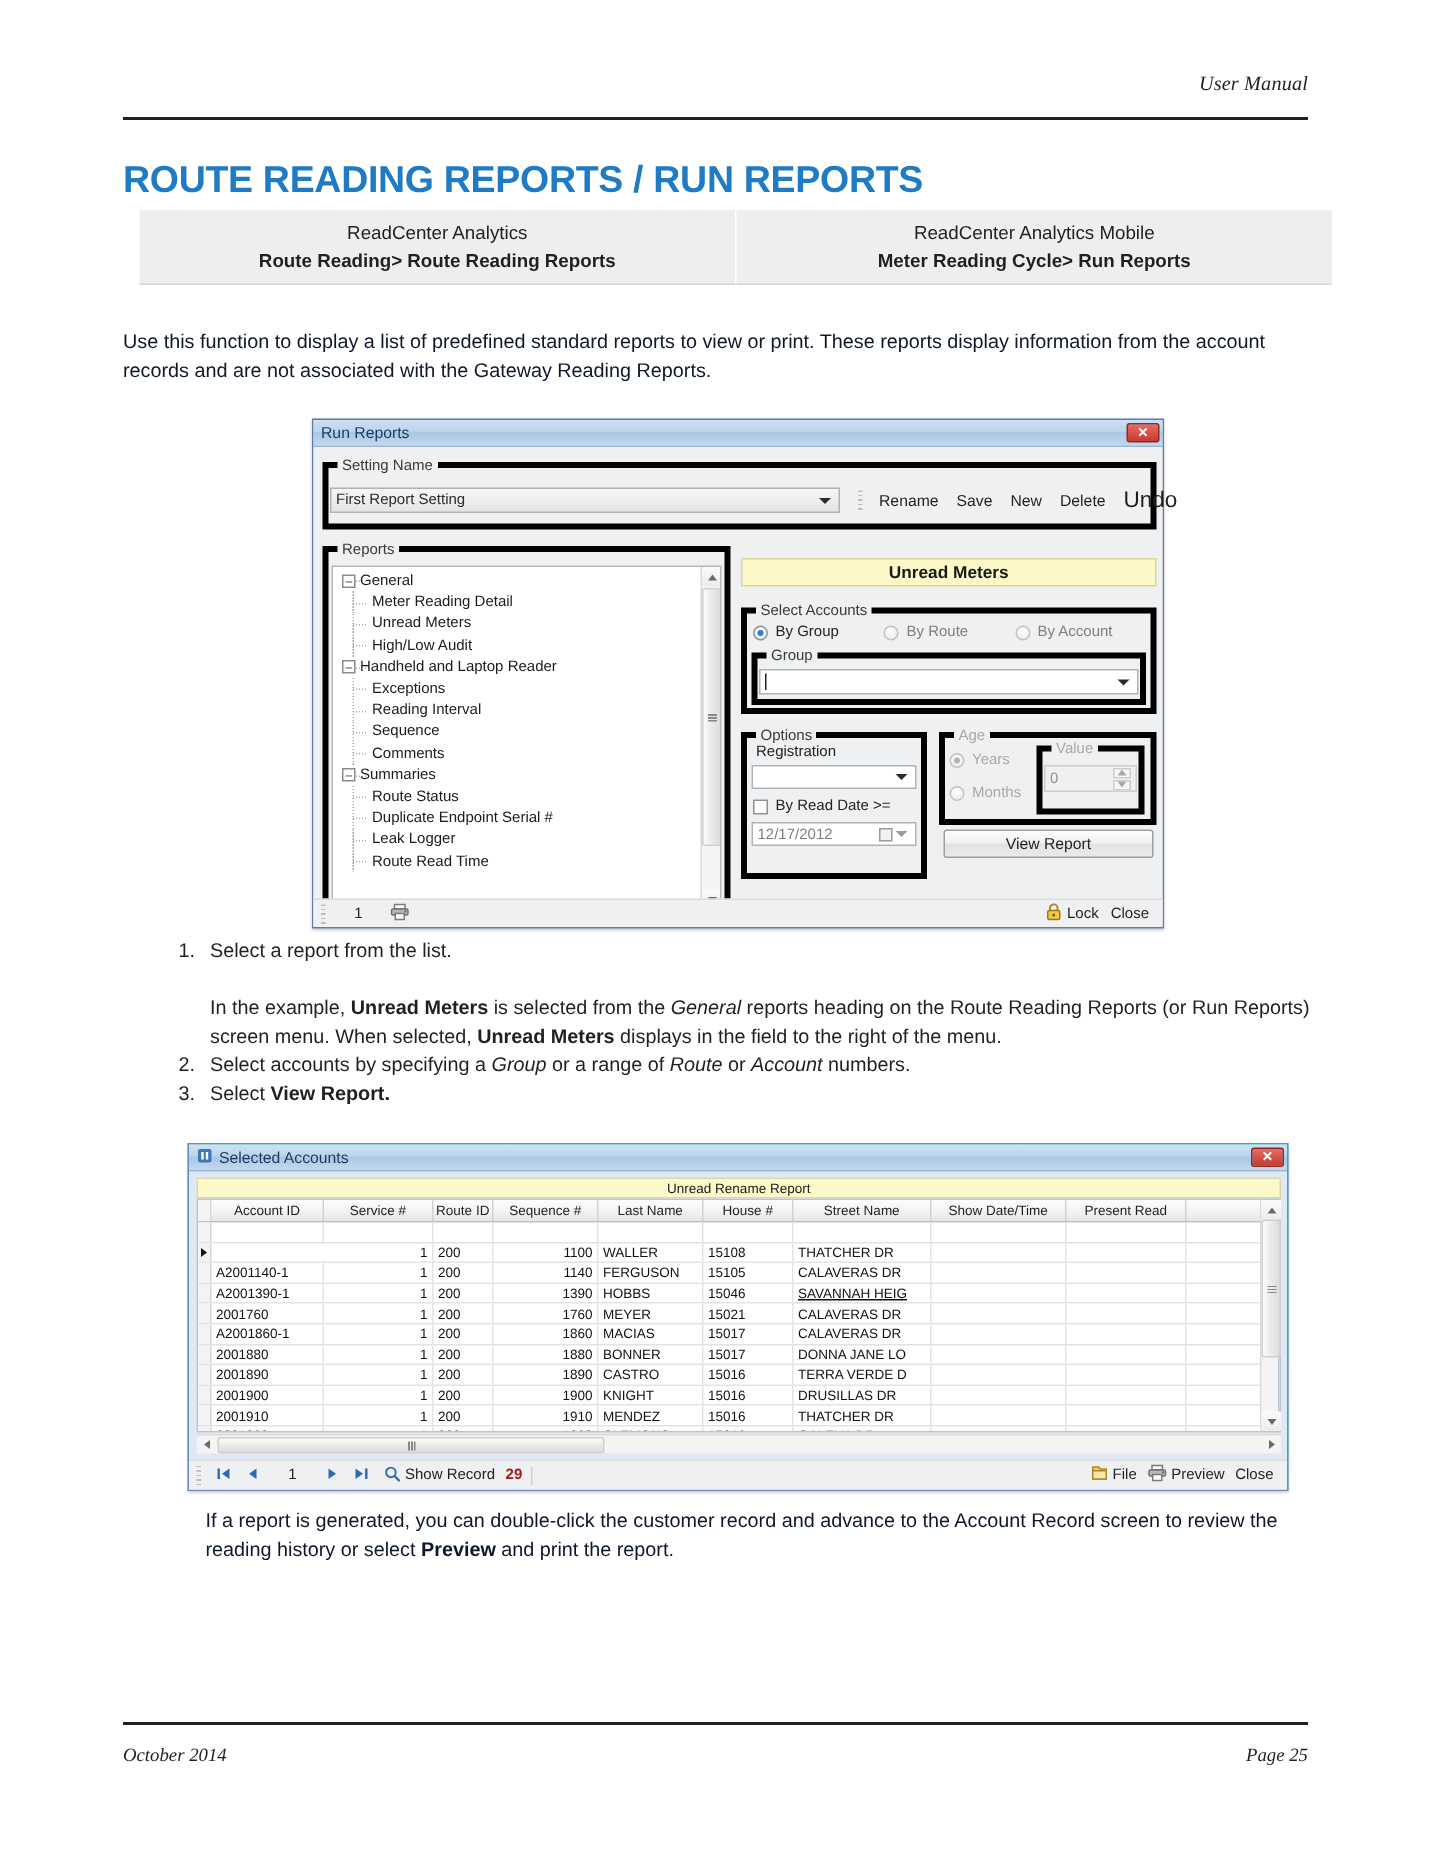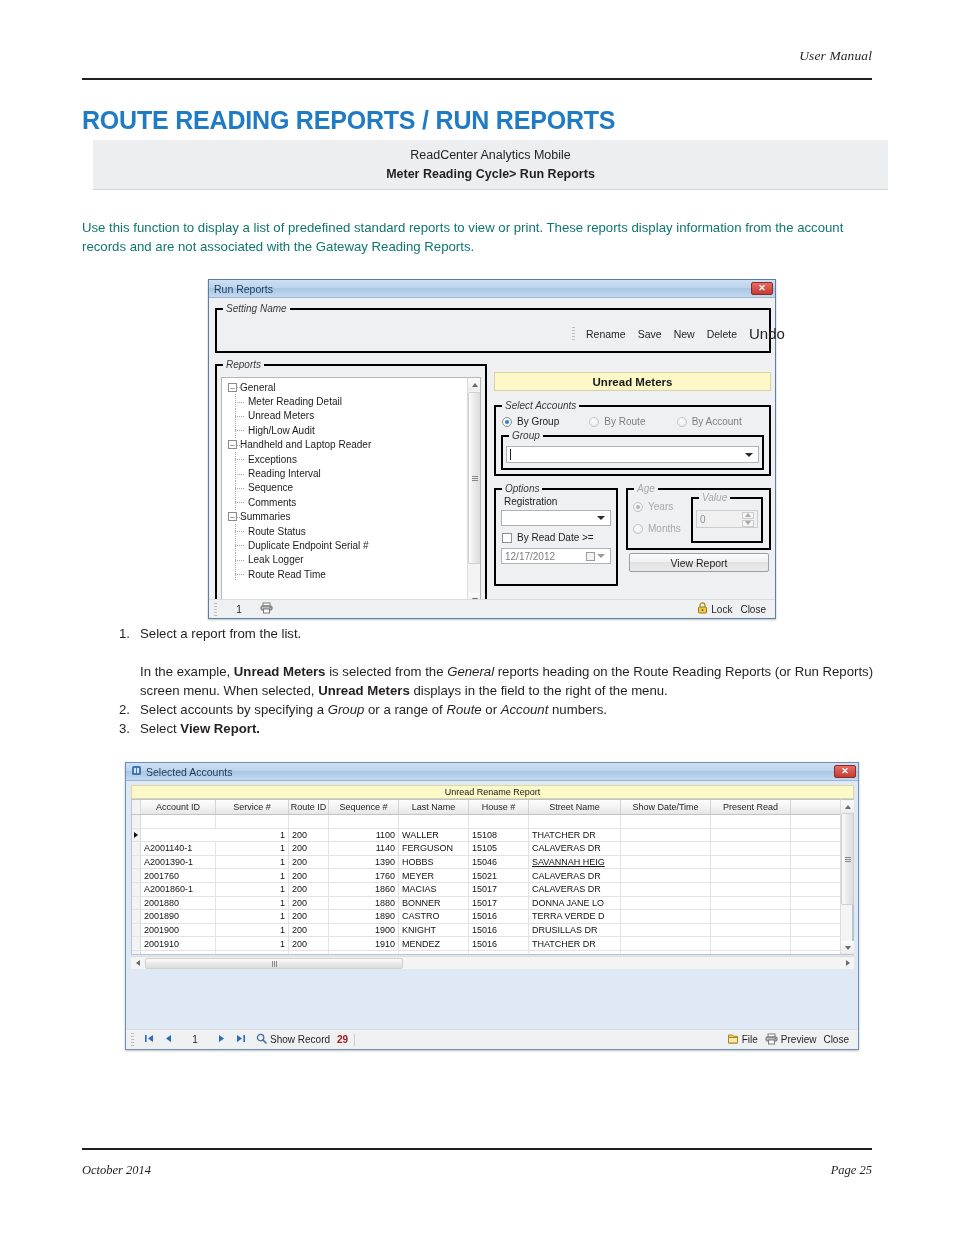--- a/index.html
+++ b/index.html
@@ -44,21 +44,21 @@
     flex:1; display:flex; flex-direction:column;
     align-items:center; justify-content:center; gap:5px;
     padding:5px 4px;
   }
   .navcol + .navcol { border-left:1px solid #ffffff; }
   .navcol .nav-a { font-size:12.5px; color:#231f20; }
   .navcol .nav-b { font-size:12.5px; color:#231f20; font-weight:bold; }
 
   .para {
     position:absolute; left:82px; width:800px;
-    font-size:13.2px; line-height:19px; color:#0f766e;
+    font-size:13.2px; line-height:19px; color:#0f172a;
   }
   #p-intro { top:218px; }
 
   
   .dlg {
     position:absolute;
     background:#efefef;
     border:1px solid #5b7ea6;
     box-shadow:0 1px 2px rgba(0,0,0,.25);
   }
@@ -75,21 +75,21 @@
     width:22px; height:13px; border-radius:2px;
     background:linear-gradient(to bottom,#e86b63,#c43c33);
     border:1px solid #8e2b24;
     color:#fff; font-size:9px; font-weight:bold;
     display:flex; align-items:center; justify-content:center;
     line-height:1;
   }
   .dlg-body { position:relative; width:100%; height:calc(100% - 18px); background:#eff0f1; }
 
   
-  .grp { position:absolute; border:2px solid #000000; background:transparent;font-style:italic; }
+  .grp { position:absolute; border:4px solid #000000; background:transparent; }
   .grp > .legend {
     position:absolute; top:-7px; left:6px; background:#eff0f1;
     padding:0 3px; font-size:10px; color:#3a3a3a; white-space:nowrap;
   }
   .grp.dim > .legend { color:#a9a9a9; }
 
   .tbox {
     background:#fff; border:1px solid #aeb3b7;
     font-size:10px; color:#2b2b2b;
     display:flex; align-items:center; padding:0 3px;
@@ -214,40 +214,48 @@
 
 <div class="page">
 
   <div class="hdr-text">User Manual</div>
   <div class="hdr-rule"></div>
 
   <h1 class="title">ROUTE READING REPORTS / RUN REPORTS</h1>
 
   <div class="navtable">
     <div class="navcol">
+      <div class="nav-a">ReadCenter Analytics</div>
+      <div class="nav-b">Route Reading&gt; Route Reading Reports</div>
+    </div>
+    <div class="navcol">
       <div class="nav-a">ReadCenter Analytics Mobile</div>
       <div class="nav-b">Meter Reading Cycle&gt; Run Reports</div>
     </div>
   </div>
 
   <div class="para" id="p-intro">Use this function to display a list of predefined standard reports to view or print. These reports display information from the account records and are not associated with the Gateway Reading Reports.</div>
 
   <div class="dlg" id="dlg-run" style="left:208px; top:279px; width:568px; height:340px;">
 
     <div class="dlg-titlebar">
       <span class="t-label">Run Reports</span>
       <span class="btn-close">✕</span>
     </div>
 
     <div class="dlg-body">
 
       <div class="grp" style="left:6px; top:10px; width:556px; height:45px;">
         <span class="legend">Setting Name</span>
       </div>
 
+      <div class="tbox flat" style="position:absolute; left:11px; top:27px; width:340px; height:17px;">
+        <span>First Report Setting</span>
+        <span class="caret"></span>
+      </div>
 
       <div style="position:absolute; left:358px; top:27px; height:17px; display:flex; align-items:center; gap:0;">
         <span class="sep-dots"></span>
         <span style="font-size:10.5px; padding:0 6px;">Rename</span>
         <span style="font-size:10.5px; padding:0 6px;">Save</span>
         <span style="font-size:10.5px; padding:0 6px;">New</span>
         <span style="font-size:10.5px; padding:0 6px;">Delete</span>
         <span style="font-size:15px; padding:0 6px;">Undo</span>
       </div>
 
@@ -433,21 +441,21 @@
     <div class="oitem">
       <span class="num">2.</span>
       <span>Select accounts by specifying a <span class="ital">Group</span> or a range of <span class="ital">Route</span> or <span class="ital">Account</span> numbers.</span>
     </div>
     <div class="oitem">
       <span class="num">3.</span>
       <span>Select <span class="bld">View Report.</span></span>
     </div>
   </div>
 
-  <div class="dlg" id="dlg-sel" style="left:125px; top:762px; width:734px; height:288px; background:#5eead4; border-color:#6b8fb8;">
+  <div class="dlg" id="dlg-sel" style="left:125px; top:762px; width:734px; height:232px; background:#5eead4; border-color:#6b8fb8;">
 
     <div class="dlg-titlebar">
       <span class="ico" style="margin-right:4px;">
         <svg width="11" height="11" viewBox="0 0 11 11">
             <rect x="1" y="1" width="9" height="9" rx="1.5" fill="#3e78b2"></rect>
             <path d="M3.2 3h1.6v5H3.2zM6.2 3h1.6v5H6.2z" fill="#fff"></path>
           </svg>
       </span>
       <span class="t-label">Selected Accounts</span>
       <span class="btn-close">✕</span>
@@ -682,18 +690,19 @@
               <circle cx="10.3" cy="5.6" r=".7" fill="#4b7a2f"></circle>
             </svg>
         </span>
         <span style="padding-right:7px;">Preview</span>
         <span style="padding-right:9px;">Close</span>
       </div>
 
     </div>
   </div>
 
+  <div class="para" style="left:137px; top:1004px; width:745px;">If a report is generated, you can double-click the customer record and advance to the Account Record screen to review the reading history or select <span class="bld">Preview</span> and print the report.</div>
 
   <div class="ftr-rule"></div>
   <div class="ftr-l">October 2014</div>
   <div class="ftr-r">Page 25</div>
 
 </div>
 
 </body></html>

